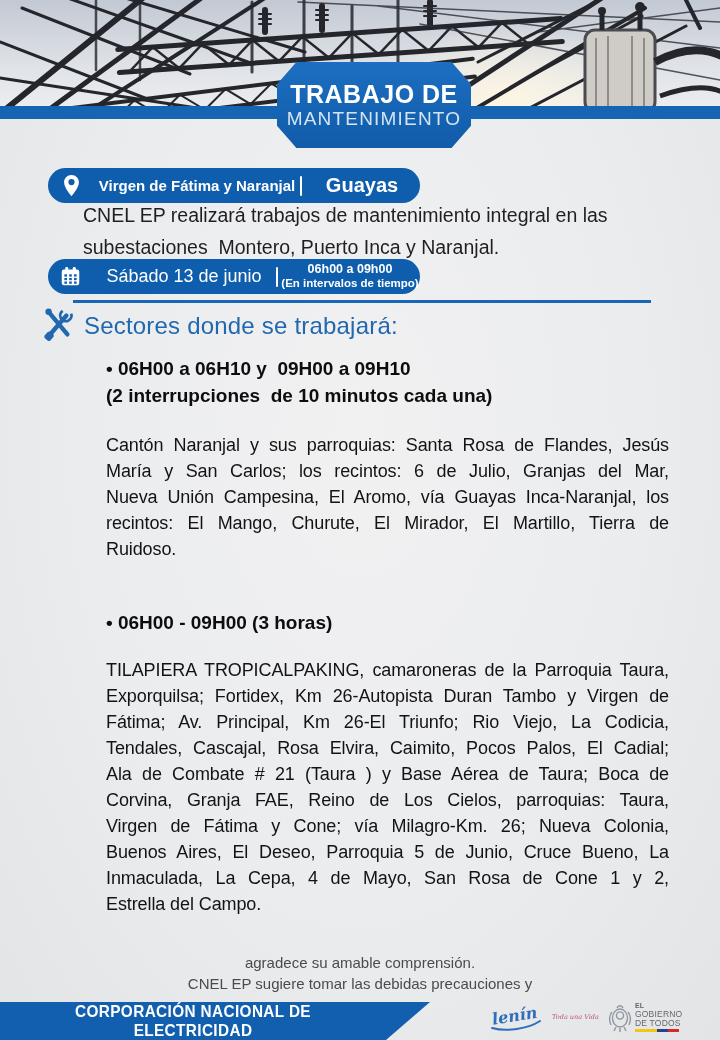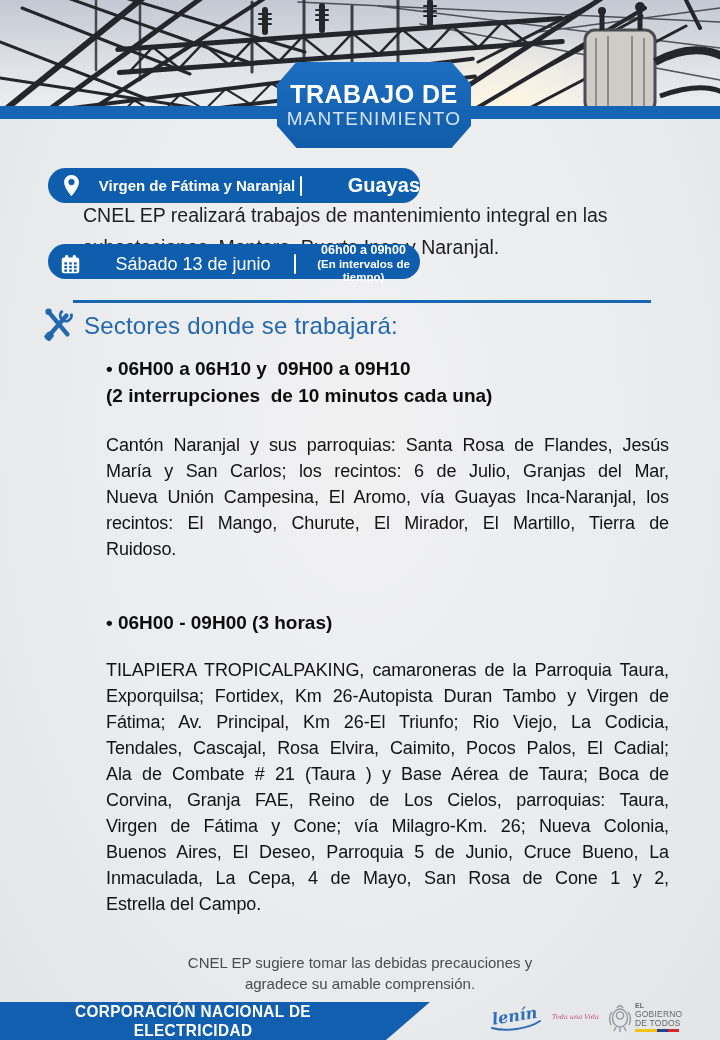--- a/index.html
+++ b/index.html
@@ -18,25 +18,25 @@
     display:flex;flex-direction:column;align-items:center;justify-content:center;
   }
   .hex-l1{color:#ffffff;font-weight:bold;font-size:25px;letter-spacing:.5px;line-height:27px;}
   .hex-l2{color:#d4e4f6;font-size:19px;letter-spacing:1.2px;line-height:22px;}
   
   .pill{
     position:absolute;left:48px;width:372px;height:35px;border-radius:18px;background:#0e5ead;
     display:grid;align-items:center;color:#fff;z-index:2;
   }
   .pill.loc{top:168px;grid-template-columns:46px 206px 4px 1fr;}
-  .pill.date{top:244px;grid-template-columns:44px 184px 4px 1fr;gap:9px;}
+  .pill.date{top:259px;grid-template-columns:44px 184px 4px 1fr;}
   .pill .ic{display:flex;align-items:center;justify-content:center;}
   .vdiv{width:2px;height:20px;background:#ffffff;border-radius:1px;}
   .loc-area{font-weight:bold;font-size:15px;text-align:center;letter-spacing:0;}
-  .loc-prov{font-weight:bold;font-size:20px;text-align:right;}
+  .loc-prov{font-weight:bold;font-size:20px;text-align:center;}
   .date-txt{font-size:18px;text-align:center;}
   .time-block{text-align:center;line-height:13.5px;font-weight:bold;}
   .time-range{font-size:12.5px;}
   .time-note{font-size:11.5px;}
   
   .intro{position:absolute;left:83px;top:199px;width:600px;font-size:19.5px;line-height:32px;color:#1f1f1f;}
   .intro .line{white-space:pre-wrap;}
   
   .rule{position:absolute;left:73px;top:300px;width:578px;height:3px;background:#1767b6;}
   .sector-head{position:absolute;left:42px;top:307px;display:flex;align-items:center;}
@@ -232,22 +232,22 @@
       <div class="line">Tendales, Cascajal, Rosa Elvira, Caimito, Pocos Palos, El Cadial;</div>
       <div class="line">Ala de Combate # 21 (Taura ) y Base Aérea de Taura; Boca de</div>
       <div class="line">Corvina, Granja FAE, Reino de Los Cielos, parroquias: Taura,</div>
       <div class="line">Virgen de Fátima y Cone; vía Milagro-Km. 26; Nueva Colonia,</div>
       <div class="line">Buenos Aires, El Deseo, Parroquia 5 de Junio, Cruce Bueno, La</div>
       <div class="line">Inmaculada, La Cepa, 4 de Mayo, San Rosa de Cone 1 y 2,</div>
       <div class="line last">Estrella del Campo.</div>
     </div>
 
   <div class="note">
+      <div class="line last">agradece su amable comprensión.</div>
       <div class="line">CNEL EP sugiere tomar las debidas precauciones y</div>
-      <div class="line last">agradece su amable comprensión.</div>
     </div>
 
   <div class="bottom-bar">
     <div class="bar-text">CORPORACIÓN NACIONAL DE ELECTRICIDAD</div>
   </div>
 
   <div class="logos">
     <svg class="lenin" viewBox="0 0 56 36">
       <text x="4" y="22" font-family="DejaVu Serif, serif" font-style="italic" font-weight="bold" font-size="16" fill="#2f6fba" transform="rotate(-9 28 18)">lenín</text>
       <path d="M4 29 C18 33 40 30 52 22" stroke="#2f6fba" stroke-width="2" fill="none" stroke-linecap="round"></path>

